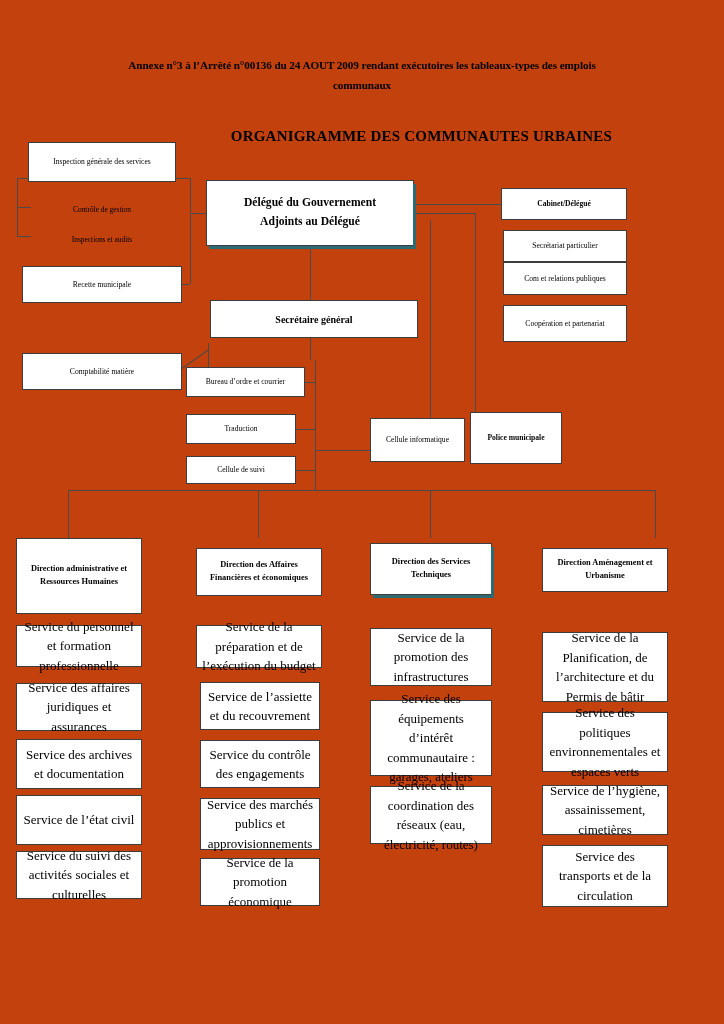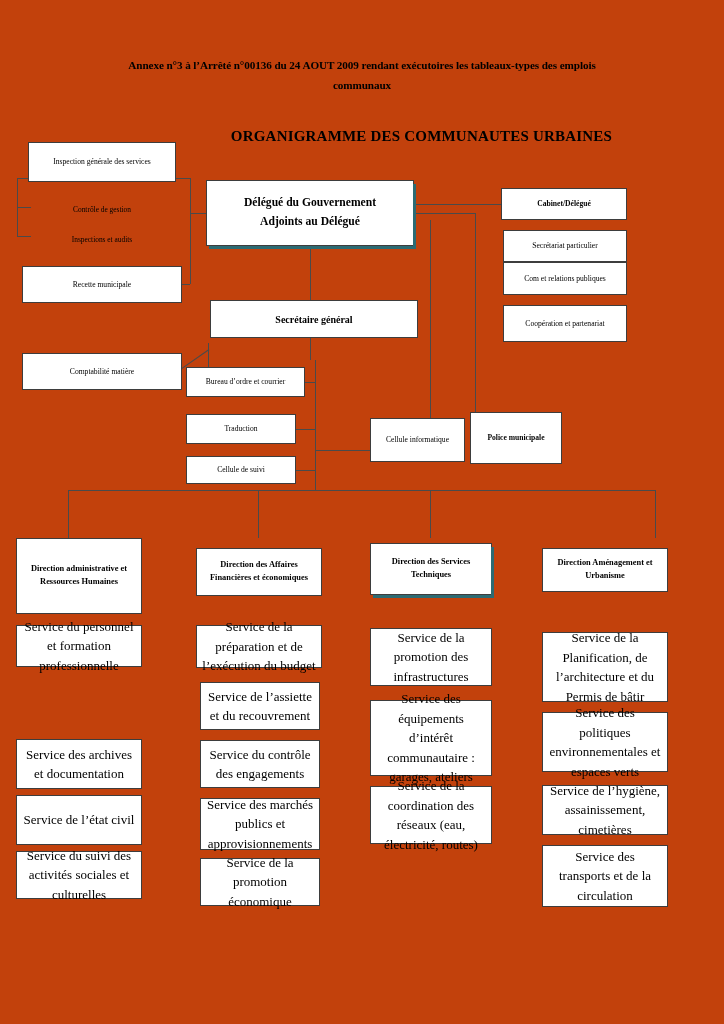--- a/index.html
+++ b/index.html
@@ -207,20 +207,23 @@
   <div class="box bold" style="left:470px; top:412px; width:92px; height:52px;">
     <span>Police municipale</span>
   </div>
 
   <div class="box hdr" style="left:16px; top:538px; width:126px; height:76px;">
     <span>Direction administrative et Ressources Humaines</span>
   </div>
   <div class="box sm" style="left:16px; top:625px; width:126px; height:42px;">
     <span>Service du personnel et formation professionnelle</span>
   </div>
+  <div class="box sm" style="left:16px; top:683px; width:126px; height:48px;">
+    <span>Service des affaires juridiques et assurances</span>
+  </div>
   <div class="box sm" style="left:16px; top:739px; width:126px; height:50px;">
     <span>Service des archives et documentation</span>
   </div>
   <div class="box sm" style="left:16px; top:795px; width:126px; height:50px;">
     <span>Service de l’état civil</span>
   </div>
   <div class="box sm" style="left:16px; top:851px; width:126px; height:48px;">
     <span>Service du suivi des activités sociales et culturelles</span>
   </div>
 

